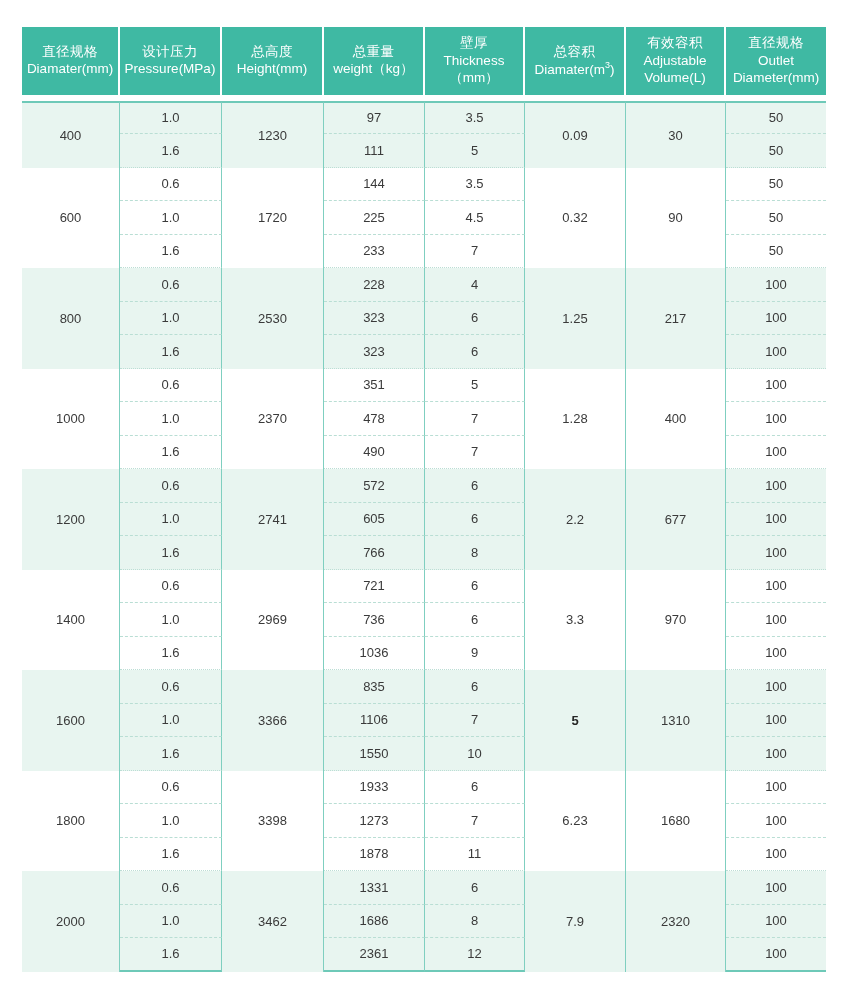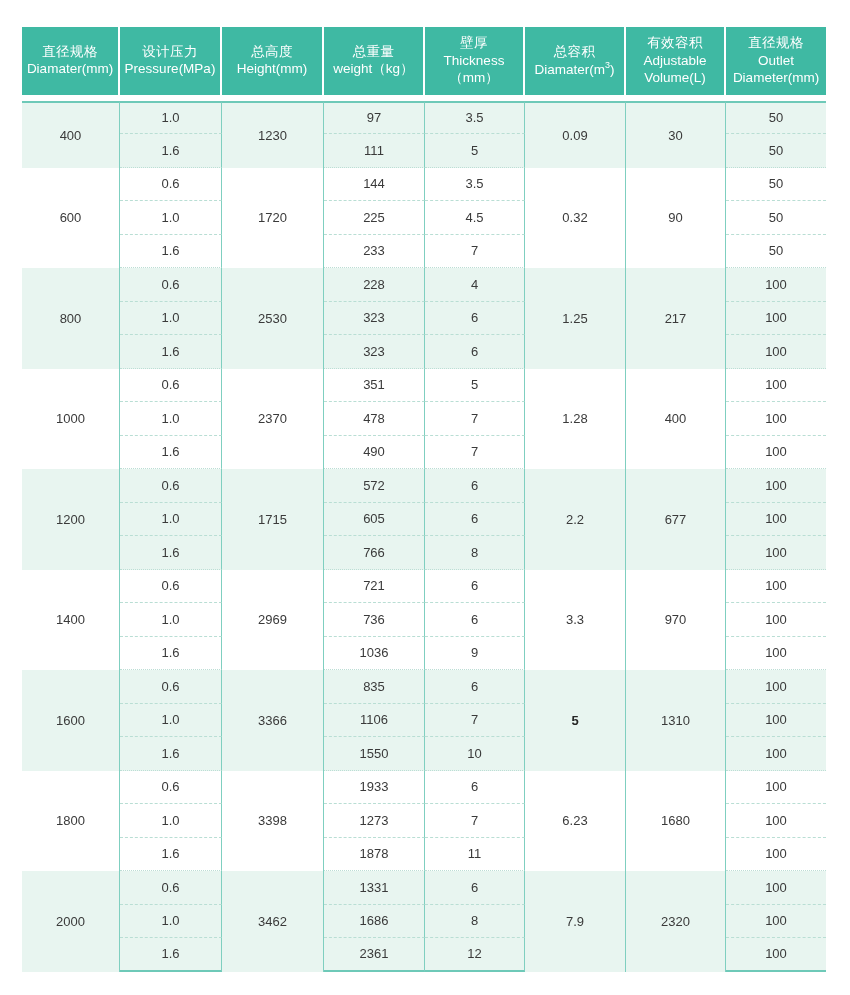--- a/index.html
+++ b/index.html
@@ -216,21 +216,21 @@
         </tr>
         <tr class="plain group-end">
           <td>1.6</td>
           <td>490</td>
           <td>7</td>
           <td>100</td>
         </tr>
         <tr class="shaded">
           <td rowspan="3">1200</td>
           <td class="dotted-b">0.6</td>
-          <td rowspan="3">1715</td>
+          <td rowspan="3">2741</td>
           <td class="dotted-b">572</td>
           <td class="dotted-b">6</td>
           <td rowspan="3">2.2</td>
           <td rowspan="3">677</td>
           <td class="dotted-b">100</td>
         </tr>
         <tr class="shaded">
           <td class="dotted-b">1.0</td>
           <td class="dotted-b">605</td>
           <td class="dotted-b">6</td>

